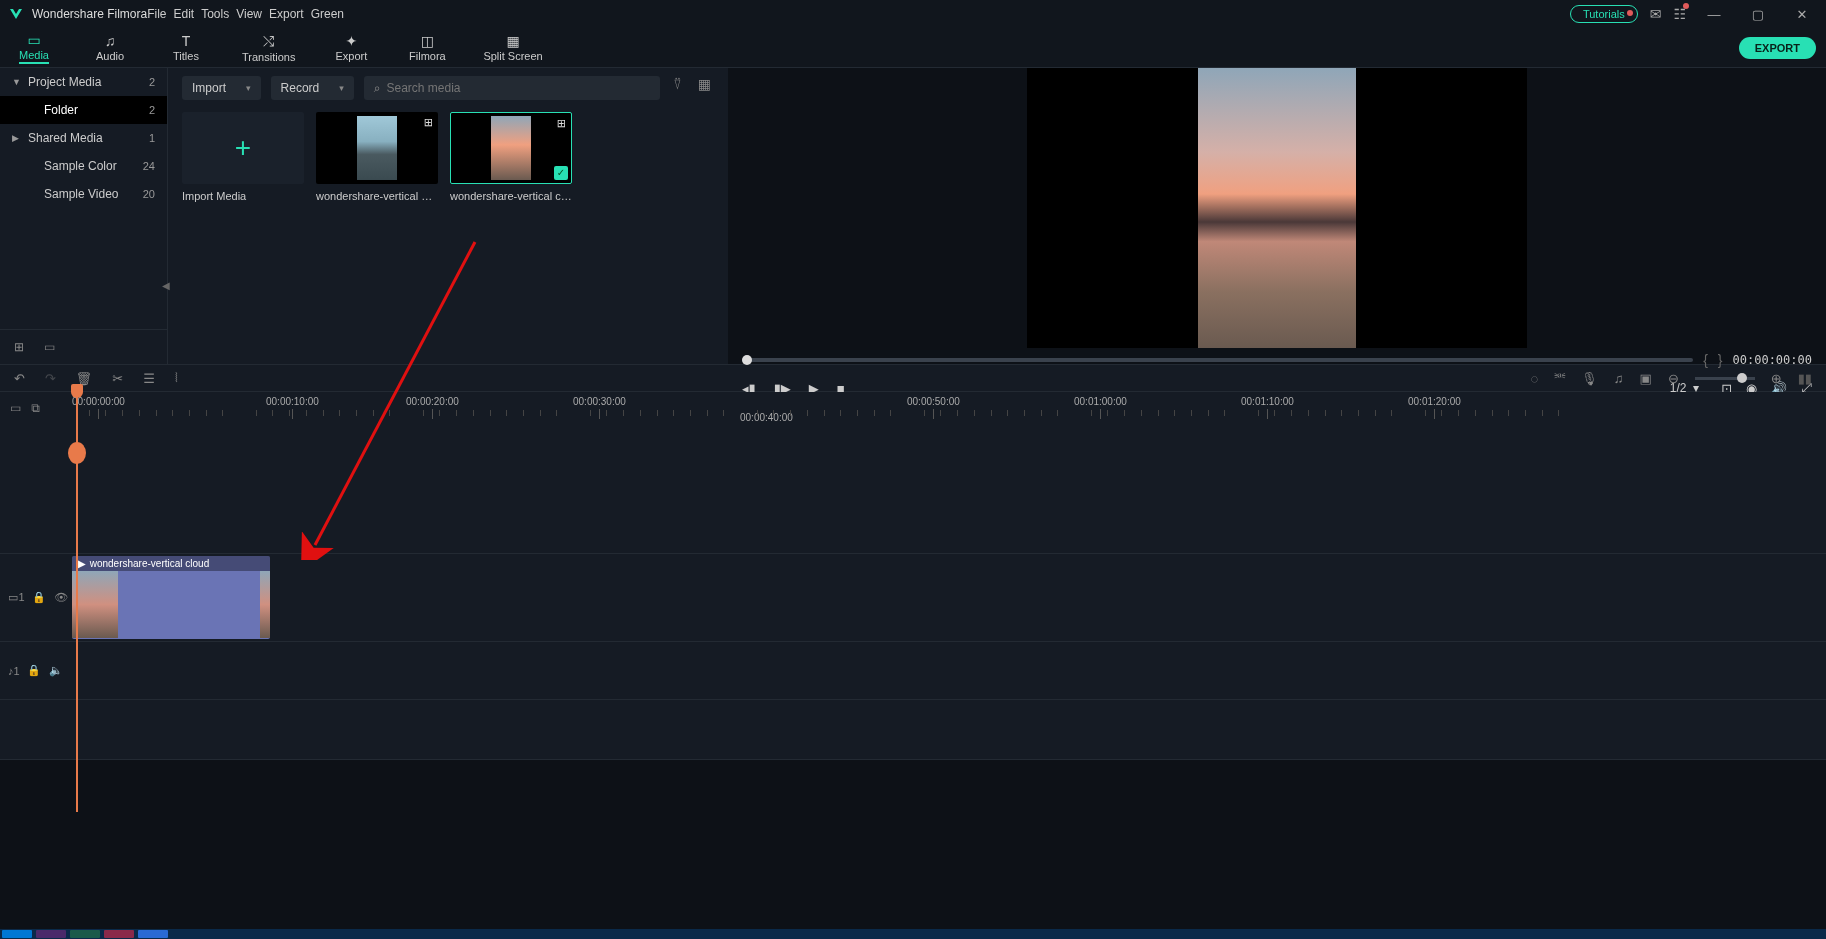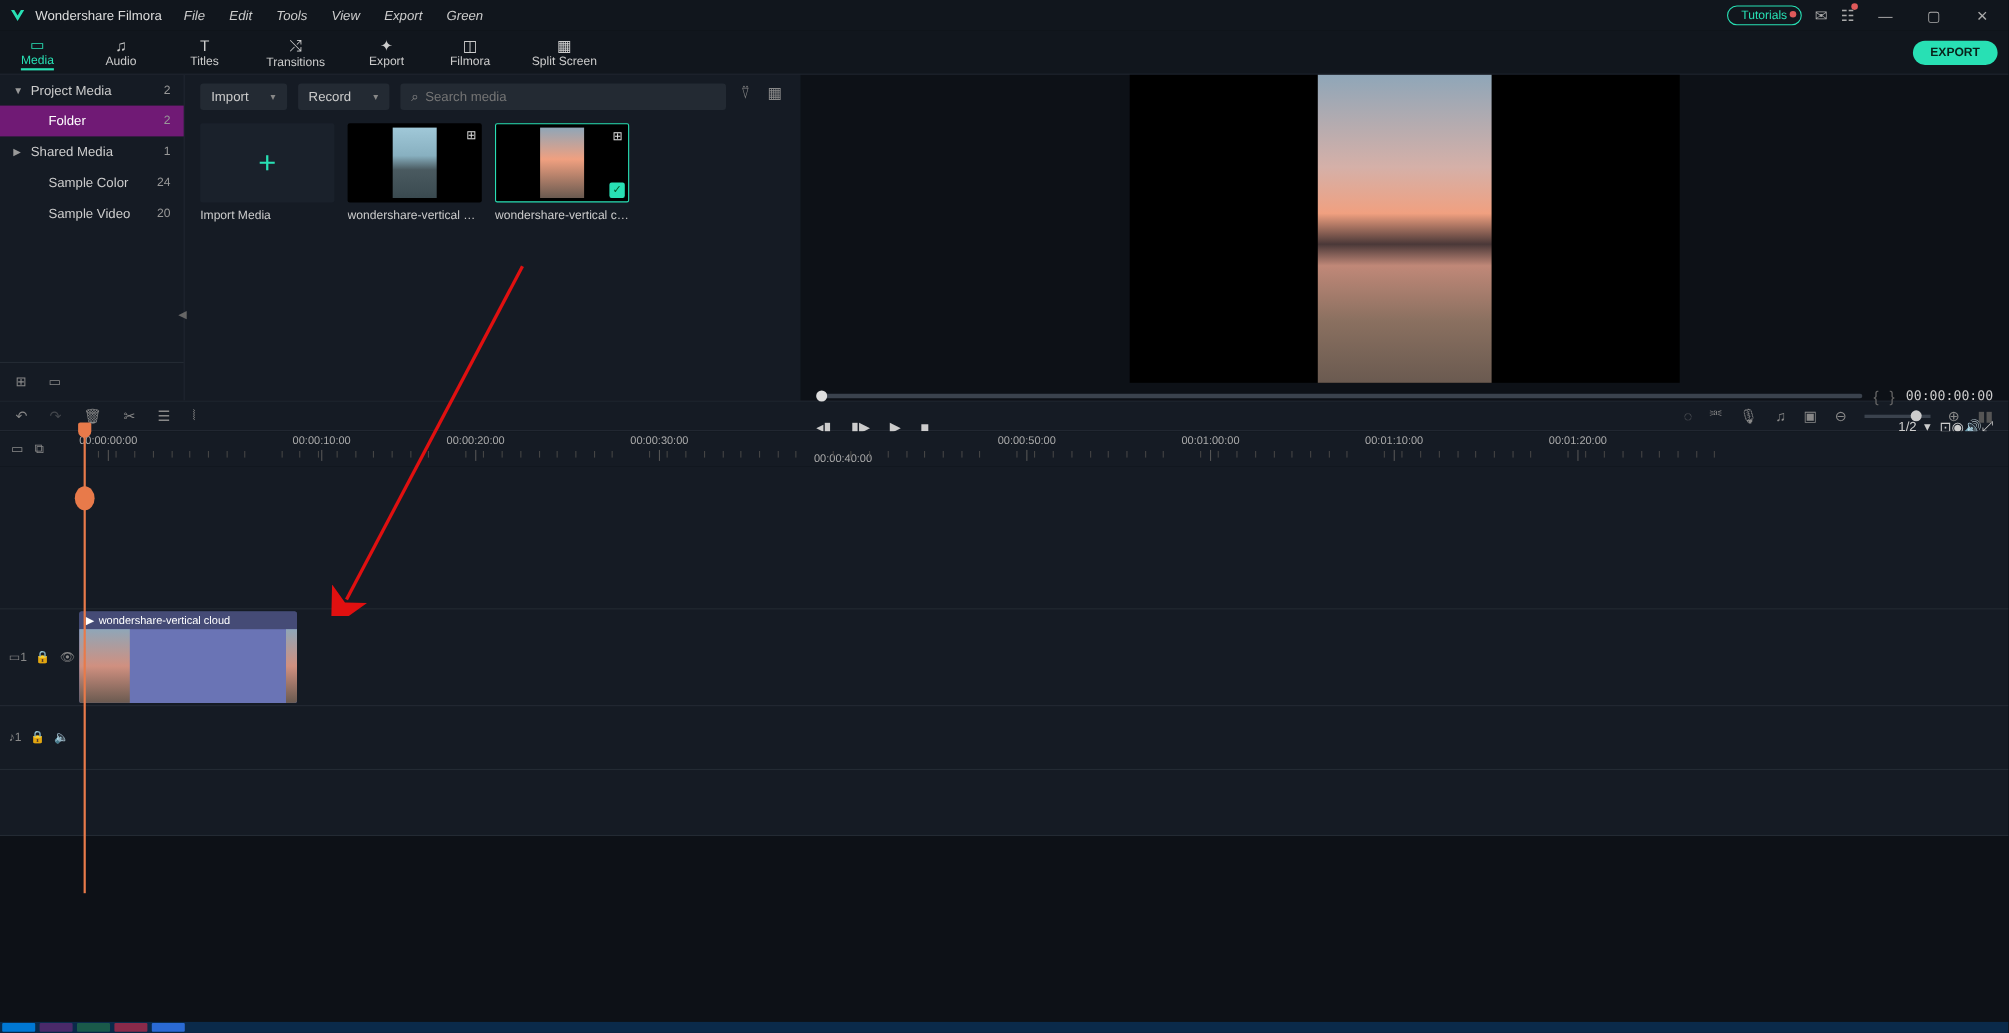--- a/index.html
+++ b/index.html
@@ -1,22 +1,22 @@
 <!DOCTYPE html>
 <html><head>
 <meta charset="utf-8">
 <style>
 * { margin: 0; padding: 0; box-sizing: border-box; font-family: 'Segoe UI', Arial, sans-serif; user-select: none; }
 body { background: #0d1117; color: #c8c8c8; font-size: 12px; overflow: hidden; width: 1826px; height: 939px; position: relative; }
 
 
 .titlebar { height: 28px; background: #11161d; display: flex; align-items: center; padding: 0 8px; }
 .titlebar .logo { width: 16px; height: 16px; margin-right: 8px; }
-.titlebar .title { color: #ddd; font-size: 12px; margin-right: 20px; }
-.menubar { display: flex; gap: 22px; font-style: italic; }
+.titlebar .title { color: #ddd; font-size: 12px; }
+.menubar { display: flex; gap: 7px; }
 .menubar span { color: #ccc; font-size: 12px; cursor: pointer; }
 .title-right { margin-left: auto; display: flex; align-items: center; gap: 12px; }
 .tutorials-btn { border: 1px solid #28e0b4; border-radius: 14px; padding: 2px 12px; color: #28e0b4; font-size: 11px; position: relative; }
 .tutorials-btn .dot { position:absolute; right:4px; top:4px; width:6px; height:6px; background:#e05a5a; border-radius:50%; }
 .title-icon { color: #aaa; font-size: 14px; cursor: pointer; position: relative; }
 .title-icon .dot { position:absolute; right:-3px; top:-3px; width:6px; height:6px; background:#e05a5a; border-radius:50%; }
 .win-btn { width: 32px; text-align: center; color: #aaa; font-size: 13px; }
 
 
 .toolbar { height: 40px; background: #11161d; display: flex; align-items: center; padding: 0 10px; gap: 28px; border-bottom: 1px solid #232a33; }
@@ -29,21 +29,21 @@
 
 
 .main-row { display: flex; height: 296px; }
 
 
 .sidebar { width: 168px; background: #151b24; border-right: 1px solid #232a33; display: flex; flex-direction: column; }
 .side-item { display: flex; align-items: center; padding: 7px 12px; color: #ccc; font-size: 12px; cursor: pointer; }
 .side-item .spacer { flex:1; }
 .side-item .count { color: #999; font-size: 11px; }
 .side-item .chev { width: 12px; color: #999; margin-right: 4px; font-size: 9px; }
-.side-item.sel { background: #701a75; color: #fff; font-weight: 500; }
+.side-item.sel { background: #000000; color: #fff; font-weight: 500; }
 .side-item.indent { padding-left: 28px; }
 .side-bottom { margin-top: auto; display: flex; gap: 20px; padding: 10px 14px; border-top: 1px solid #232a33; }
 .side-bottom span { color: #888; cursor: pointer; }
 .side-collapse { position:absolute; left:162px; top:280px; color:#666; font-size:10px; }
 
 
 .media-browser { flex: 1; background: #151b24; padding: 8px 14px; max-width: 560px; }
 .mb-header { display: flex; gap: 10px; align-items: flex-start; margin-bottom: 12px; }
 .dropdown { background: #232a33; color: #ccc; padding: 5px 10px; border-radius: 3px; font-size: 12px; display: flex; align-items: center; gap: 20px; cursor: pointer; }
 .dropdown .chv { font-size: 9px; color: #888; }
@@ -64,21 +64,21 @@
 .preview { flex: 1; background: #0d1117; display: flex; flex-direction: column; }
 .preview-canvas { flex: 1; background: #000; display: flex; align-items: center; justify-content: center; margin: 0 auto; width: 500px; }
 .preview-inner { width: 158px; height: 280px; background: linear-gradient(#8fa6b8 0%, #d5b0a8 30%, #f0a080 45%, #4a3838 55%, #c08878 62%, #8a7060 80%, #6a5a50 100%); }
 .seek-row { display: flex; align-items: center; gap: 10px; padding: 4px 14px; }
 .seek-bar { flex: 1; height: 4px; background: #3a424d; border-radius: 2px; position: relative; }
 .seek-head { position: absolute; left: 0; top: -3px; width: 10px; height: 10px; background: #ddd; border-radius: 50%; }
 .brace { color: #666; font-size: 14px; }
 .timecode { color: #ccc; font-size: 12px; font-family: monospace; }
 .pv-controls { display: flex; align-items: center; padding: 6px 14px; gap: 18px; }
 .pv-btn { color: #ccc; font-size: 13px; cursor: pointer; }
-.pv-right { margin-left: auto; display: flex; align-items: center; text-align: right; }
+.pv-right { margin-left: auto; display: flex; gap: 14px; align-items: center; text-align: right; }
 .scale-dd { color: #ccc; font-size: 12px; padding: 3px 8px; cursor:pointer; }
 
 
 .tl-header { height: 28px; background: #151b24; border-top: 1px solid #232a33; border-bottom: 1px solid #232a33; display: flex; align-items: center; padding: 0 14px; gap: 20px; }
 .tl-hbtn { color: #888; font-size: 13px; cursor: pointer; }
 .tl-hright { margin-left: auto; display: flex; gap: 16px; align-items: center; }
 .zoom-slider { width: 60px; height: 3px; background: #3a424d; position: relative; }
 .zoom-handle { position: absolute; right: 8px; top: -4px; width: 10px; height: 10px; background: #ccc; border-radius: 50%; }
 
 

